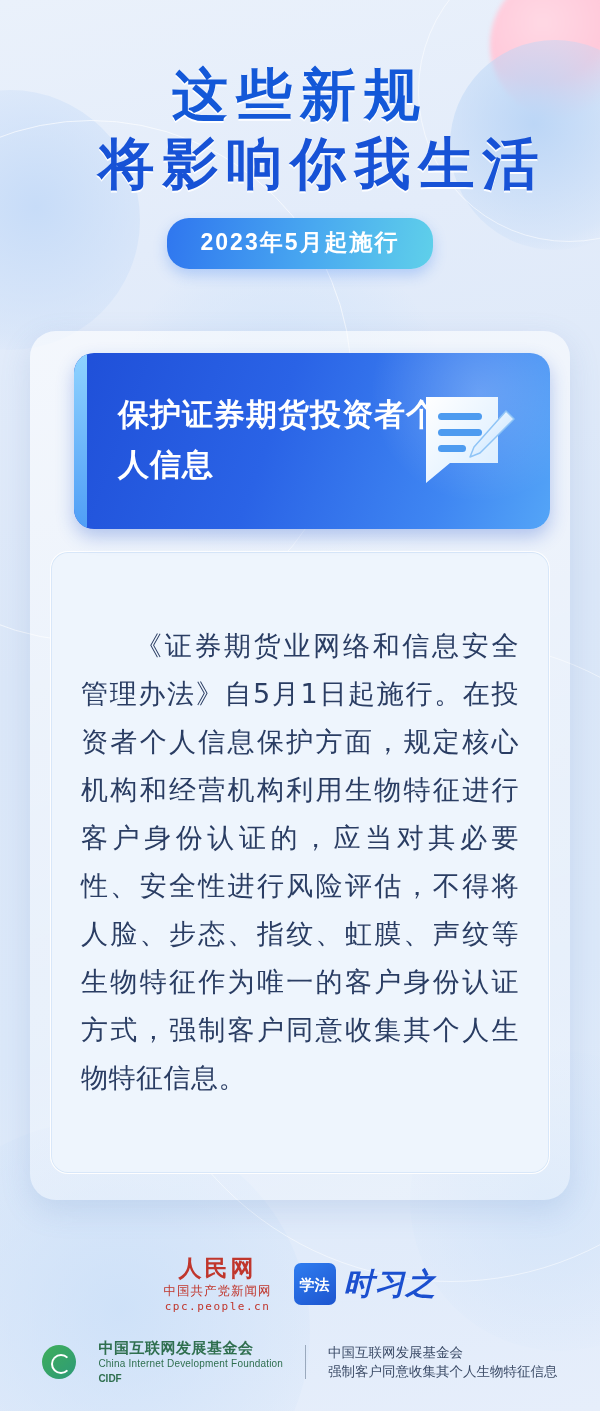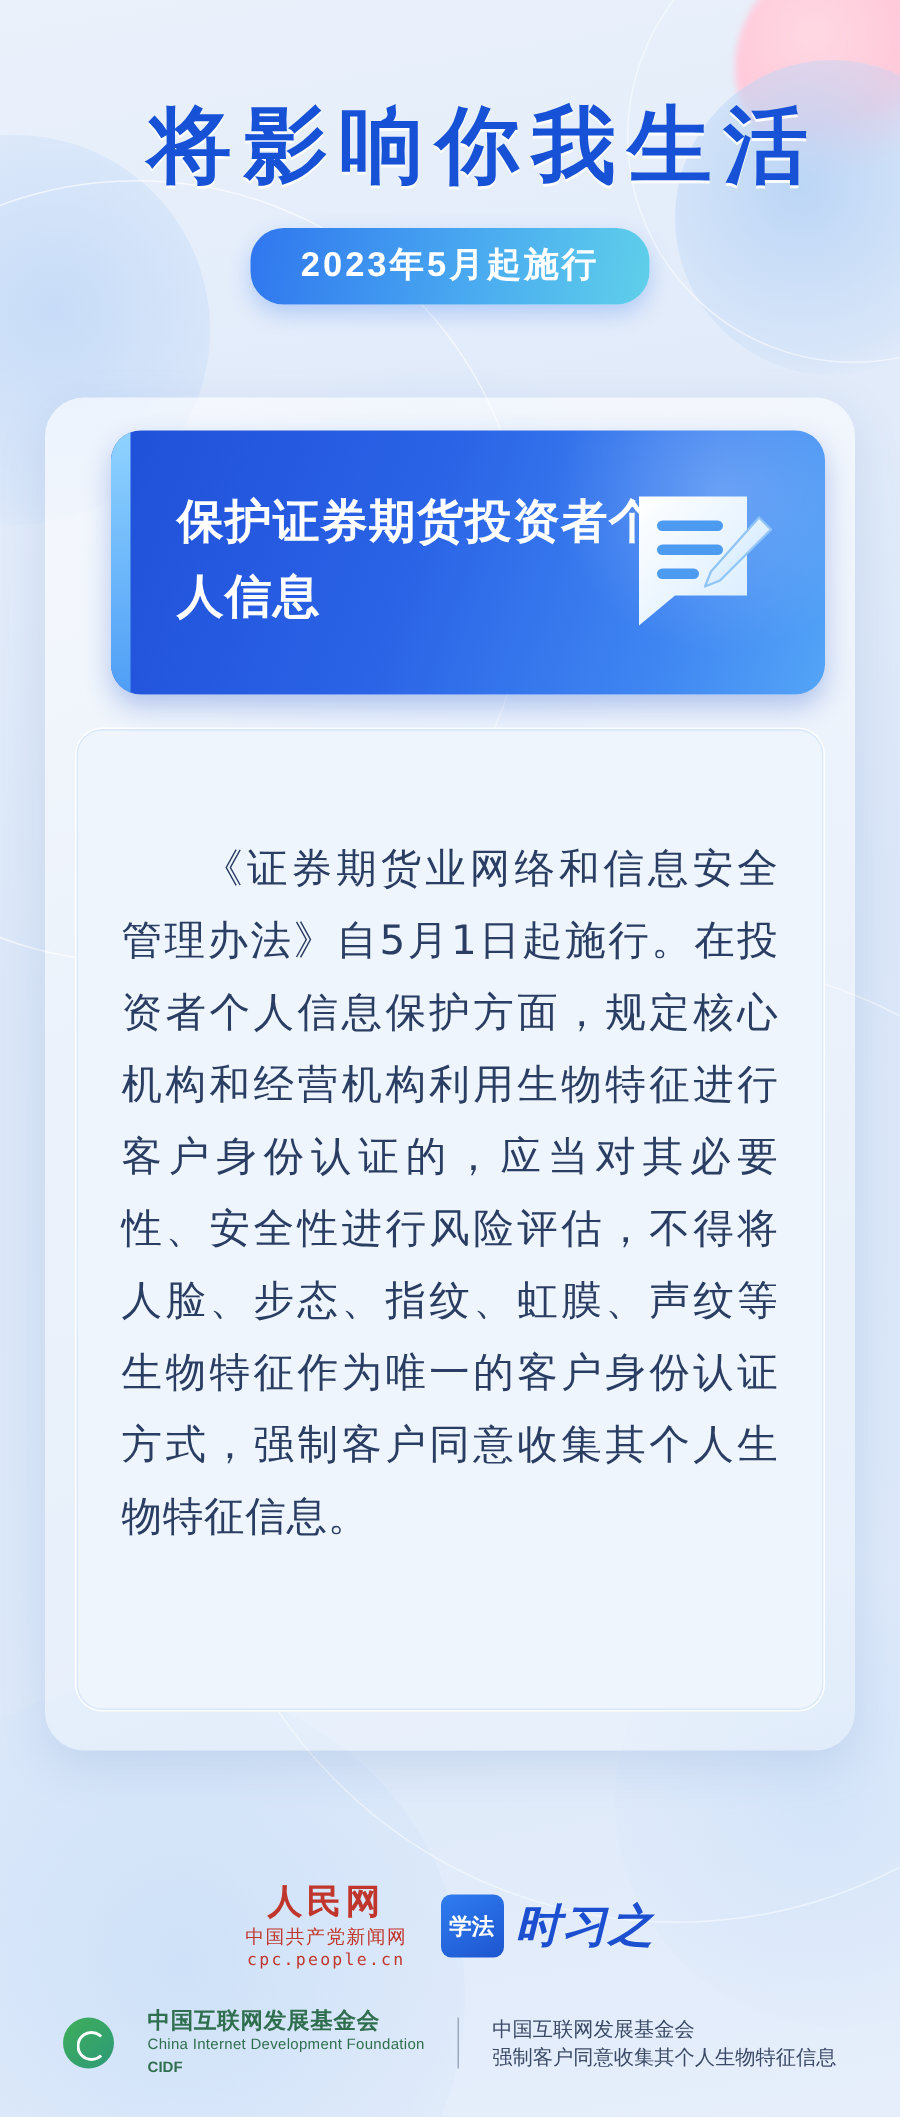--- a/index.html
+++ b/index.html
@@ -157,21 +157,21 @@
     width: 96px;
     height: 100px;
   }
 
   .body-card {
     margin-top: 22px;
     border-radius: 18px;
     background: #eef5fd;
     border: 1px solid rgba(255,255,255,0.9);
     box-shadow: inset 0 0 0 1px rgba(176,205,240,0.35);
-    padding: 70px 30px 104px 30px;
+    padding: 70px 30px 71px 30px;
     min-height: 470px;
   }
   .body-text {
     color: #2a3d63;
     font-size: 27px;
     line-height: 48px;
     letter-spacing: 0.5px;
     text-indent: 54px;
     text-align: justify;
     font-family: "DejaVu Sans", "Liberation Sans", sans-serif;
@@ -306,20 +306,21 @@
   <div class="blob blob-blue-tr"></div>
   <div class="blob blob-left"></div>
   <div class="blob blob-mid"></div>
   <div class="blob blob-bottom"></div>
   <div class="blob blob-bottom-r"></div>
   <div class="arc arc-1"></div>
   <div class="arc arc-2"></div>
   <div class="arc arc-3"></div>
 
   <div class="header">
+    <div class="title-line title-line-1">这些新规</div>
     <div class="title-line title-line-2">将影响你我生活</div>
     <div class="date-pill">2023年5月起施行</div>
   </div>
 
   <div class="card-wrap">
 
     <div class="section-head">
       <div class="accent-bar"></div>
       <div class="glow"></div>
       <div class="section-title">保护证券期货投资者个人信息</div>

